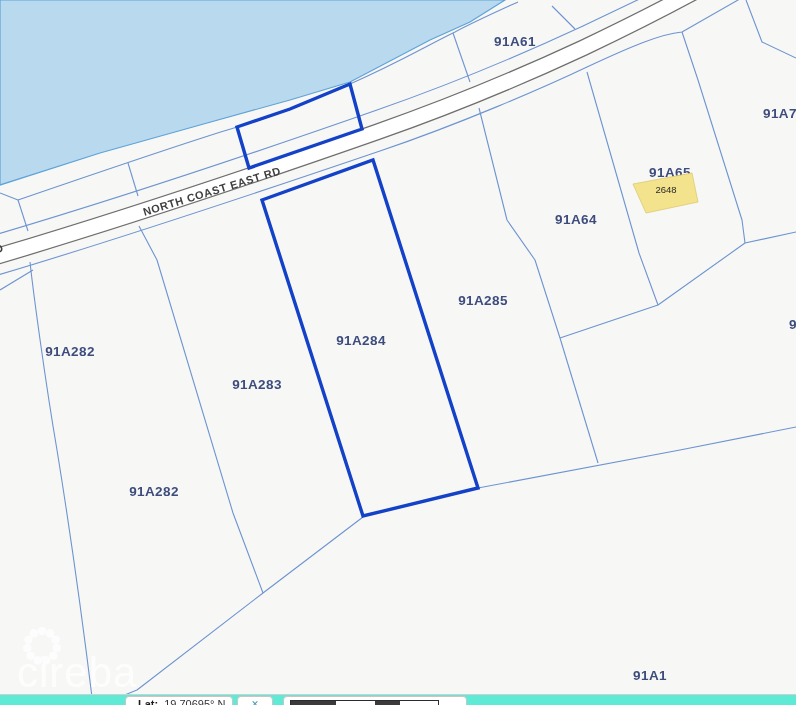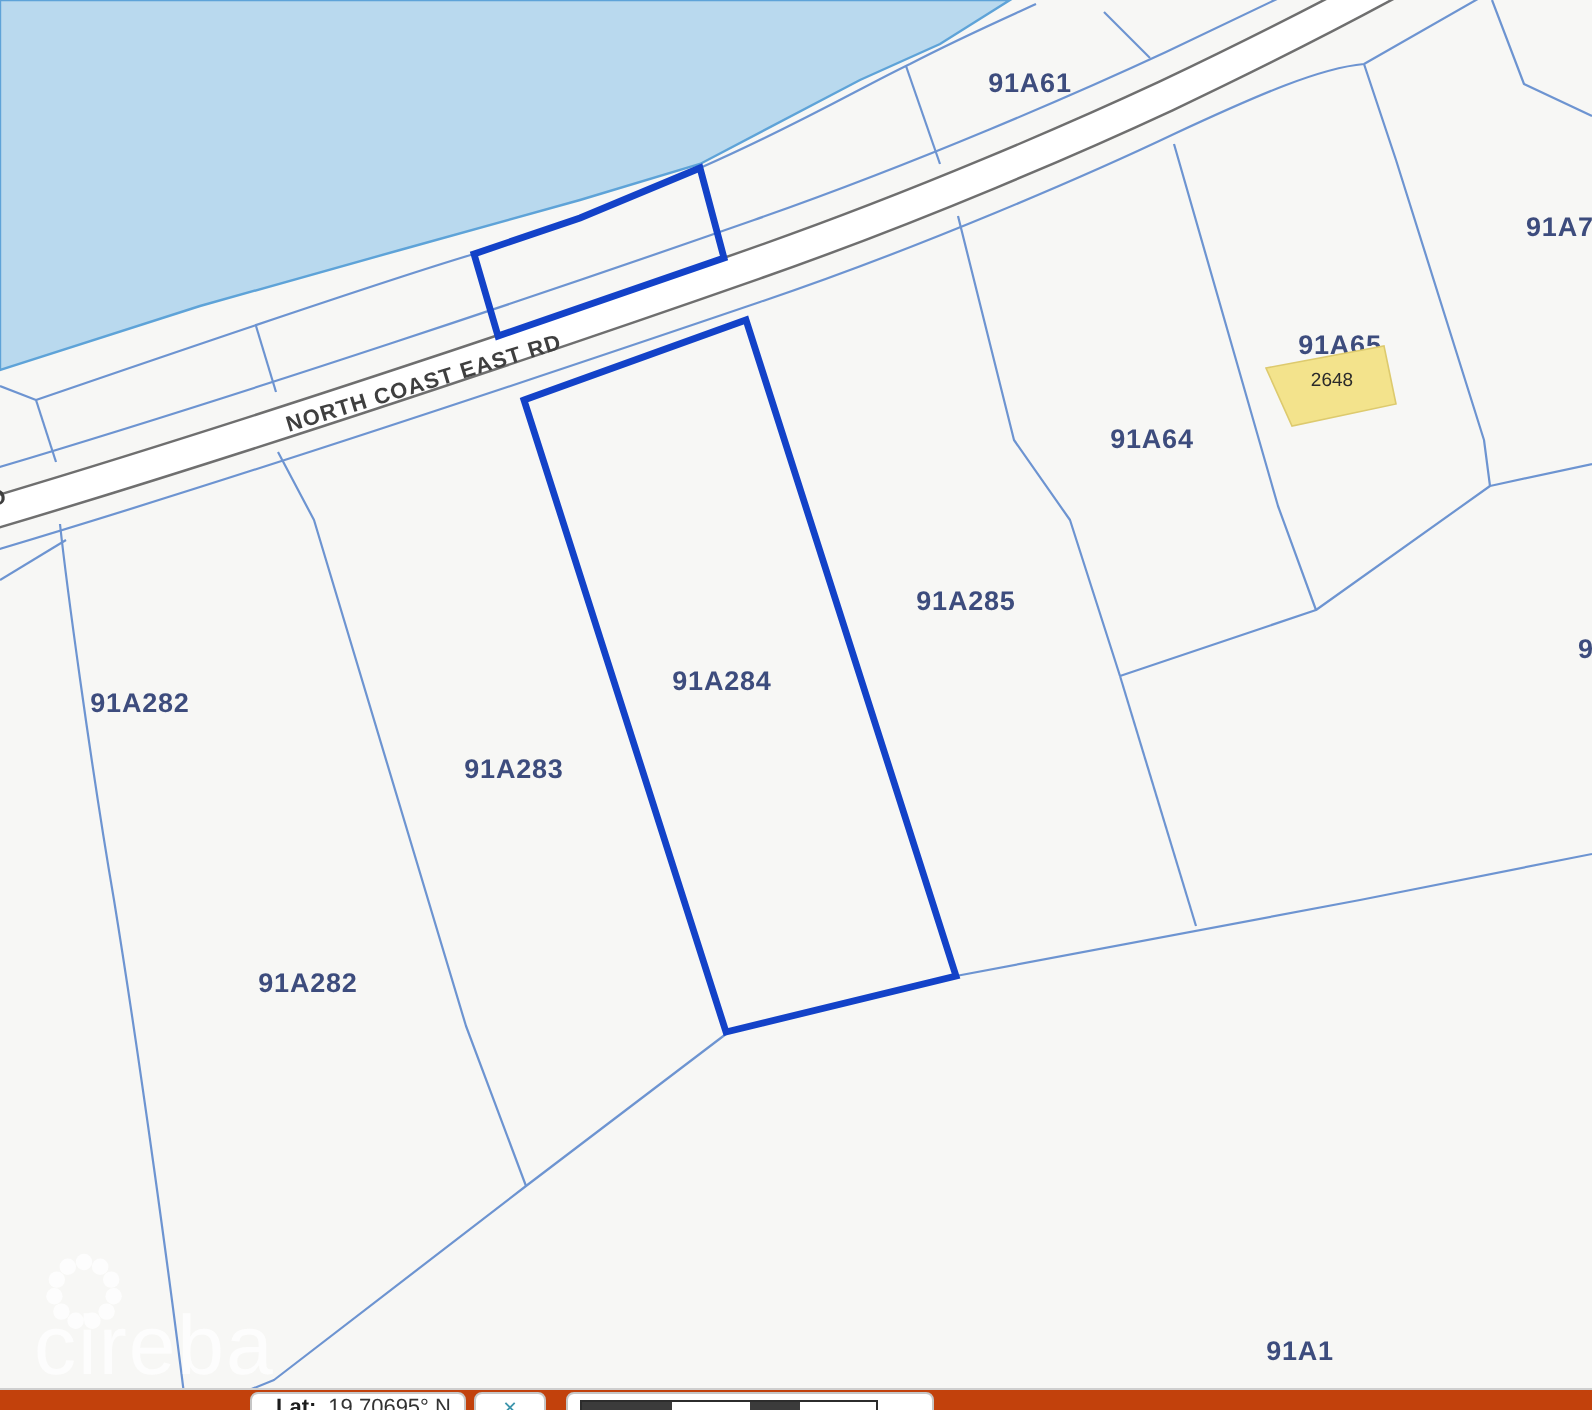--- a/index.html
+++ b/index.html
@@ -2,21 +2,21 @@
 <html><head>
 <meta charset="utf-8">
 <style>
   html,body{margin:0;padding:0;background:#fff;}
   #stage{position:relative;width:796px;height:705px;overflow:hidden;background:#f7f7f5;
          font-family:"Liberation Sans",sans-serif;}
   #map-svg{position:absolute;left:0;top:0;}
 
   
   #bottom-bar{position:absolute;left:0;top:694px;width:796px;height:11px;
-              background:#c2410c;border-top:1px solid #cfcfcf;box-sizing:border-box;}
+              background:#5eead4;border-top:1px solid #cfcfcf;box-sizing:border-box;}
   .bb-box{position:absolute;top:1px;height:14px;background:#fff;border:1px solid #c6c6c6;
           border-radius:4px;box-sizing:border-box;display:flex;align-items:flex-start;
           font-size:11px;color:#333;overflow:hidden;}
   #lat-box{left:125px;width:108px;padding:1px 0 0 12px;}
   #lat-box b{font-weight:bold;color:#1c1c1c;margin-right:6px;}
   #coord-toggle{left:237px;width:36px;justify-content:center;color:#3d95ac;
                 font-size:9px;padding-top:2px;cursor:pointer;}
   #scalebar-box{left:283px;width:184px;}
   #scalebar{position:absolute;left:6px;top:3px;height:9px;border:1px solid #2c2c2c;
             display:flex;}

